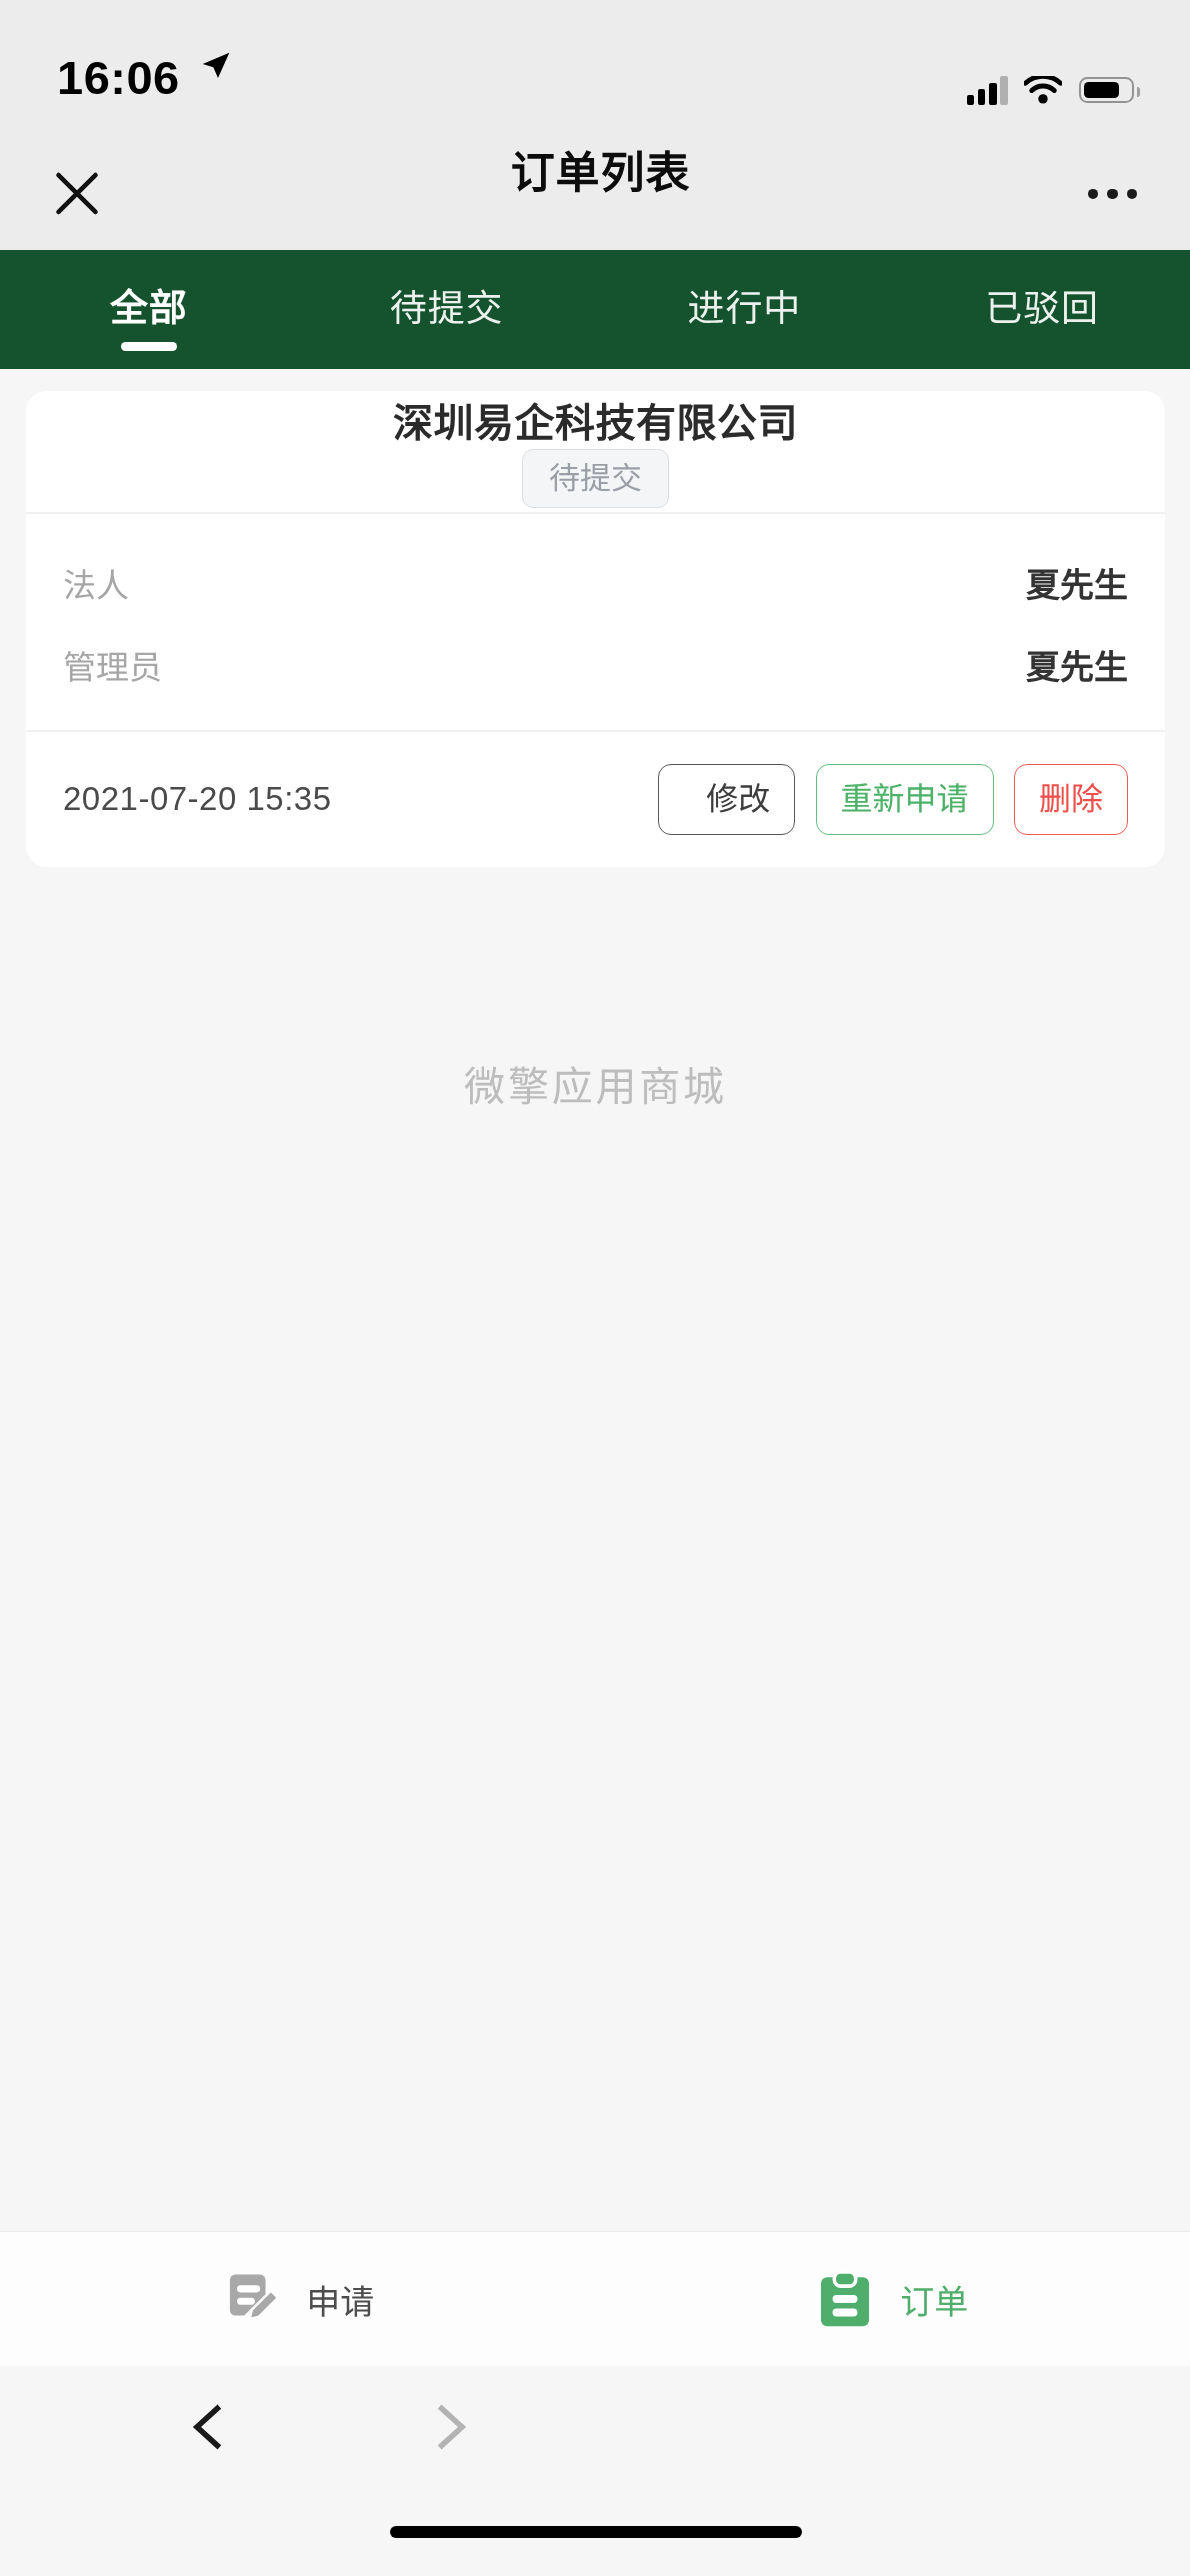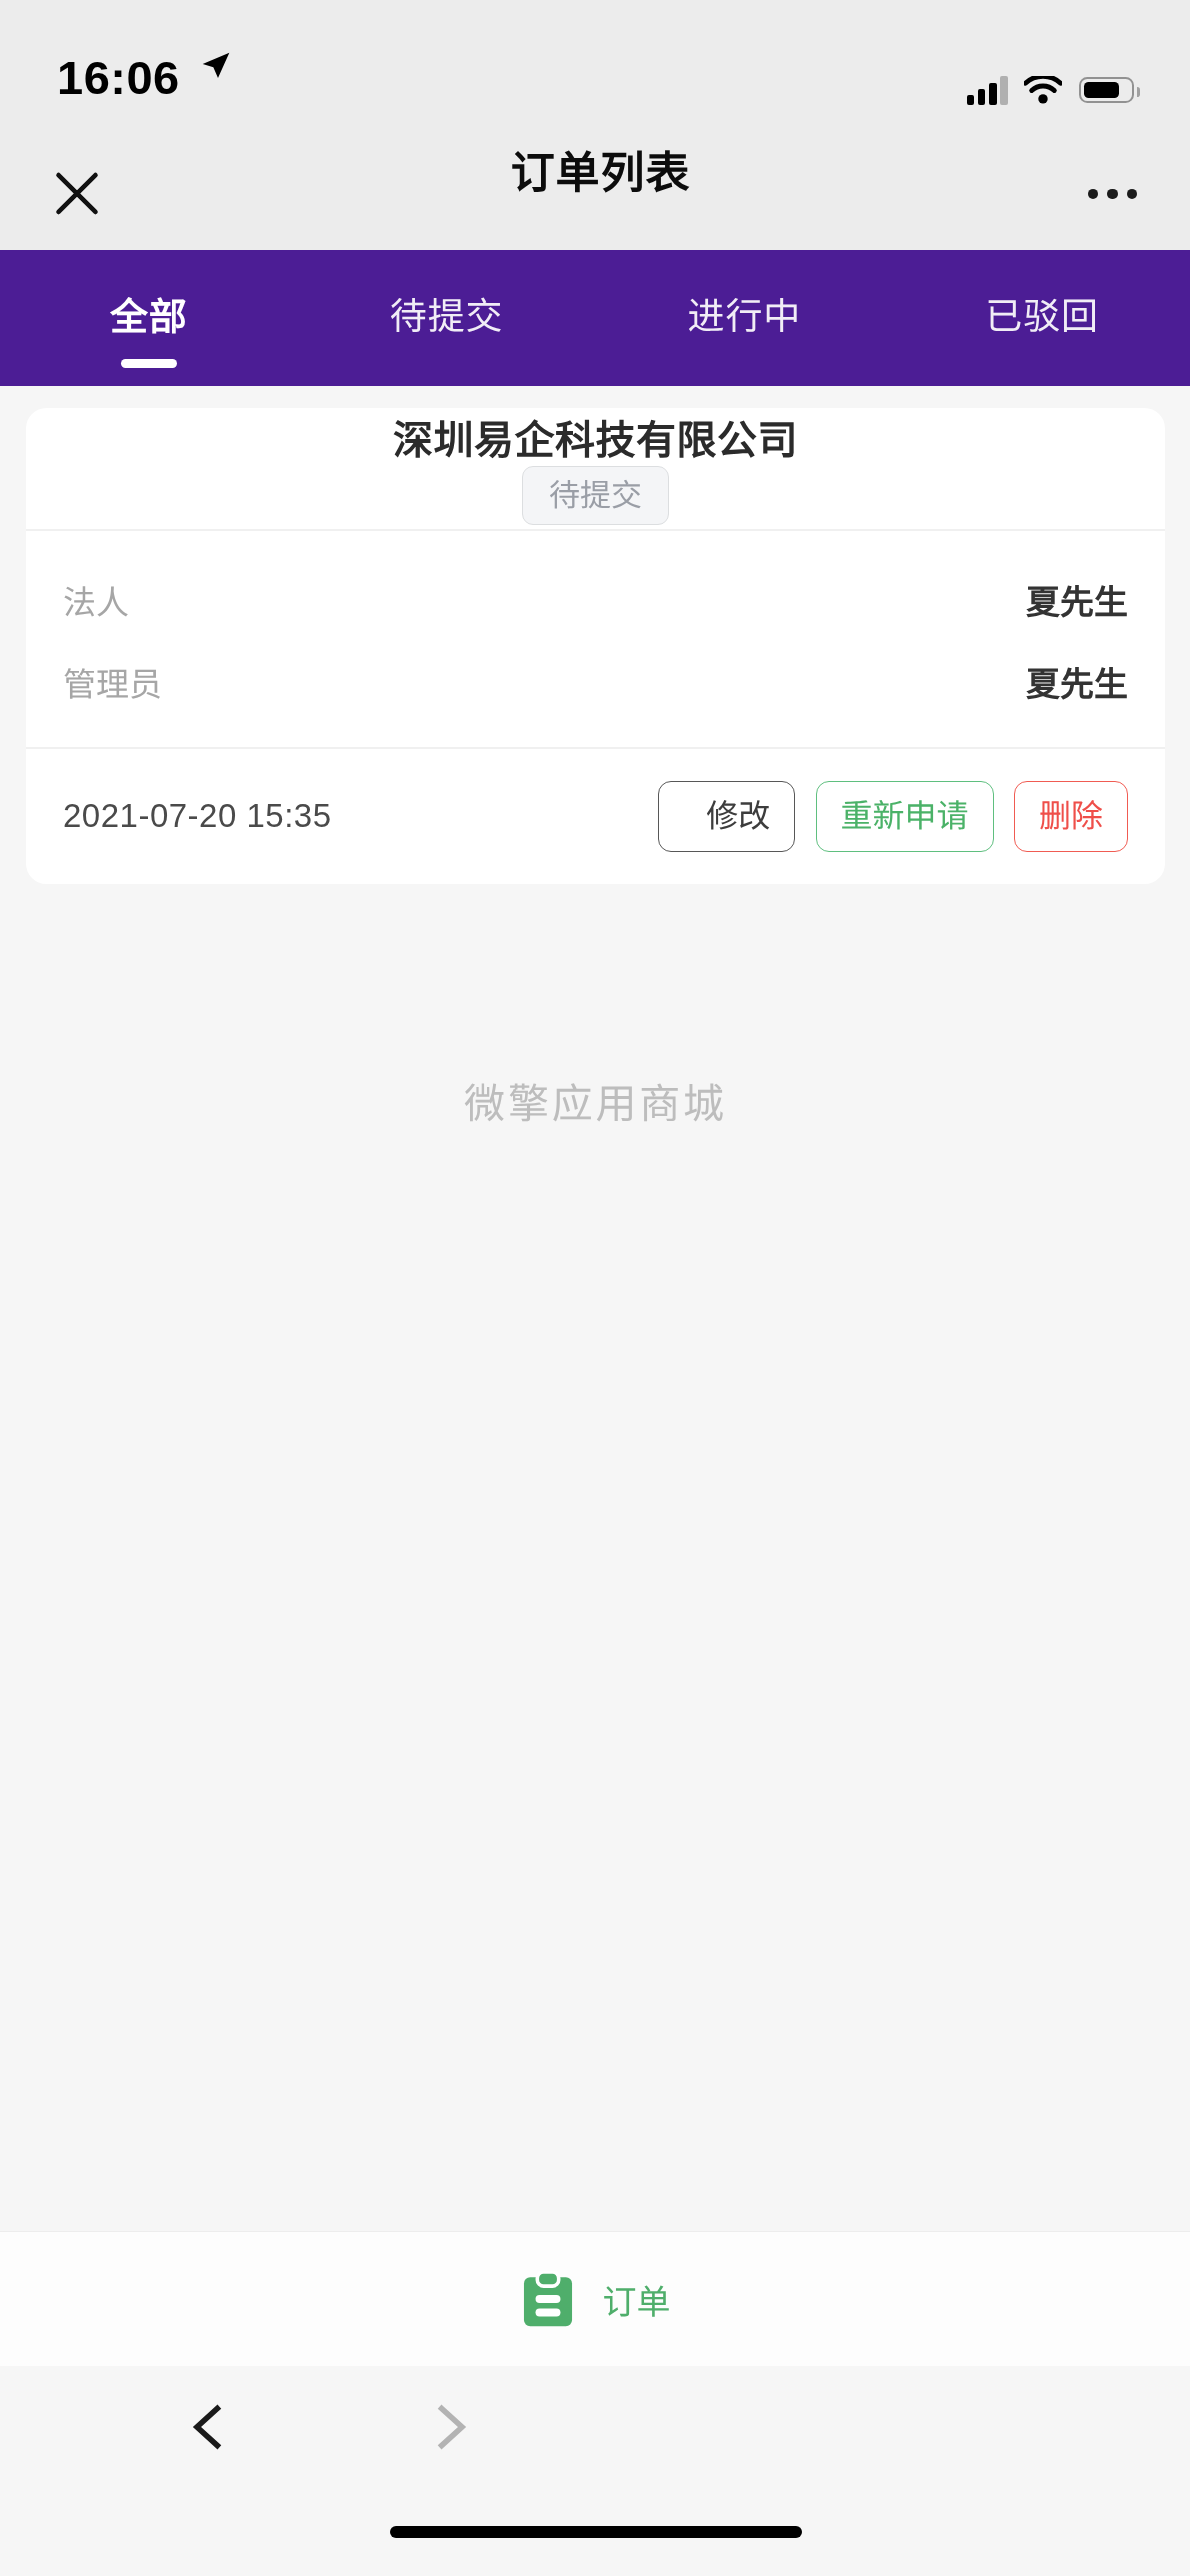--- a/index.html
+++ b/index.html
@@ -100,22 +100,22 @@
   .nav-more {
     position:absolute; right:54px; top:50%;
     transform:translateY(-50%);
     display:flex; gap:9.3px; align-items:center;
     cursor:pointer;
   }
   .nav-more i { width:10.2px; height:10.2px; border-radius:50%; background:#1b1b1b; display:block; }
 
   
   .tabs {
-    background:#4c1d95;
-    height:136px;
+    background:#14532d;
+    height:119px;
     display:flex;
     align-items:stretch;
     flex:0 0 auto;
   }
   .tab {
     flex:1;
     position:relative;
     display:flex;
     align-items:center;
     justify-content:center;
@@ -370,20 +370,29 @@
           <div class="btn btn-danger">删除</div>
         </div>
       </div>
 
     </div>
 
     <div class="watermark">微擎应用商城</div>
   </div>
 
   <div class="tabbar">
+    <div class="tabbar-item">
+      <svg width="57" height="57" viewBox="0 0 64 64">
+        <path d="M10 10 a6 6 0 0 1 6-6 h28 a6 6 0 0 1 6 6 v16 l-24 24 H16 a6 6 0 0 1-6-6 Z" fill="#a8a8a8"></path>
+        <rect x="18" y="16" width="26" height="8" rx="4" fill="#fff"></rect>
+        <rect x="18" y="30" width="20" height="8" rx="4" fill="#fff"></rect>
+        <path d="M56 24 L62 30 L42 50 L34 52 L36 44 Z" fill="#a8a8a8"></path>
+      </svg>
+      <div class="tabbar-label">申请</div>
+    </div>
     <div class="tabbar-item active">
       <svg width="54" height="57" viewBox="0 0 58 64">
         <rect x="2" y="7" width="54" height="55" rx="7" fill="#4fae6b"></rect>
         <rect x="17" y="1" width="24" height="16" rx="7" fill="#4fae6b" stroke="#fff" stroke-width="4"></rect>
         <rect x="15" y="27" width="28" height="9" rx="4.5" fill="#fff"></rect>
         <rect x="15" y="42" width="28" height="9" rx="4.5" fill="#fff"></rect>
       </svg>
       <div class="tabbar-label">订单</div>
     </div>
   </div>

